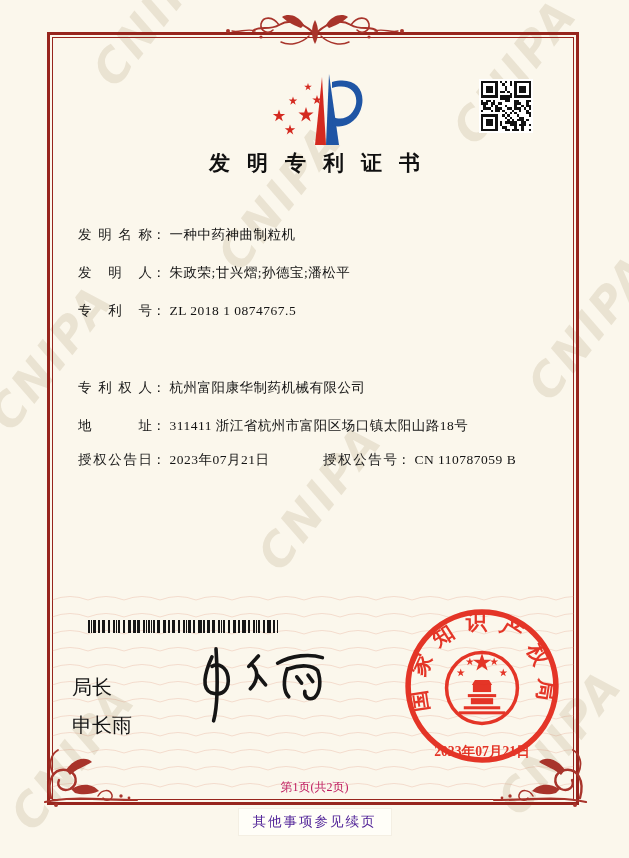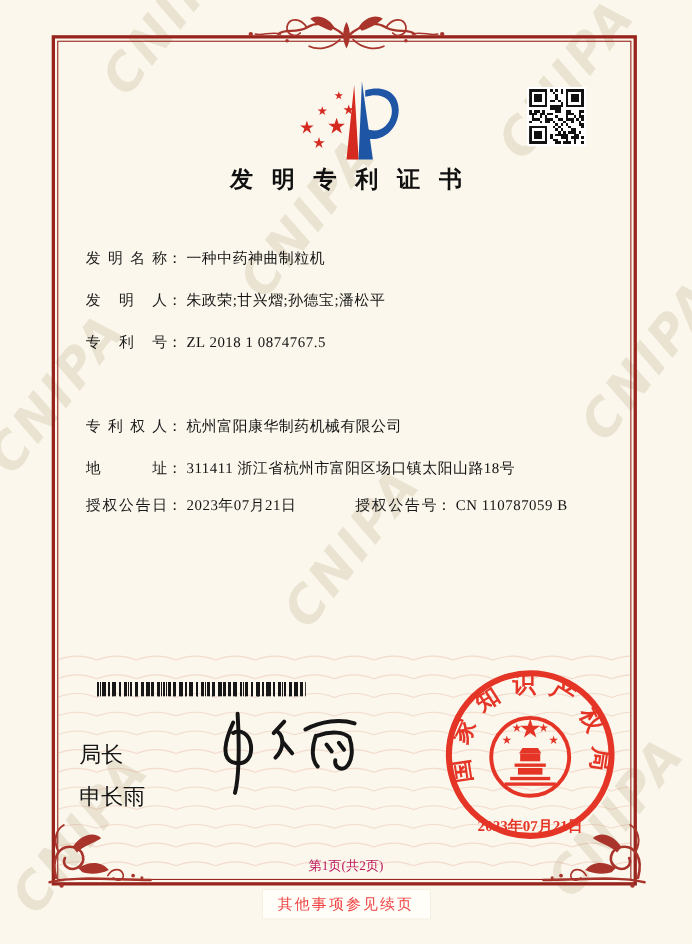--- a/index.html
+++ b/index.html
@@ -50,21 +50,21 @@
   .director{
     position:absolute;left:72px;top:668px;line-height:1.9;
     font-family:"Liberation Sans","DejaVu Sans",sans-serif;
     font-size:20px;color:#161616;
   }
   .signature{position:absolute;left:180px;top:642px;}
   .seal{position:absolute;left:401px;top:605px;opacity:.95;}
   .page-no{position:absolute;left:0;right:0;top:779px;text-align:center;font-size:12px;color:#be185d;}
   .cont-note{
     position:absolute;left:50%;top:809px;transform:translateX(-50%);
-    background:#fffef8;padding:4px 14px;font-size:13.5px;letter-spacing:2px;color:#ef4444;
+    background:#fffef8;padding:4px 14px;font-size:13.5px;letter-spacing:2px;color:#4c1d95;
     box-shadow:0 0 0 1px rgba(120,90,60,.05);
   }
 </style>
 </head>
 <body>
 
 <span class="watermark" style="left:70px;top:-14px">CNIPA</span>
 <span class="watermark" style="left:430px;top:44px">CNIPA</span>
 <span class="watermark" style="left:195px;top:170px">CNIPA</span>
 <span class="watermark" style="left:-34px;top:330px">CNIPA</span>

